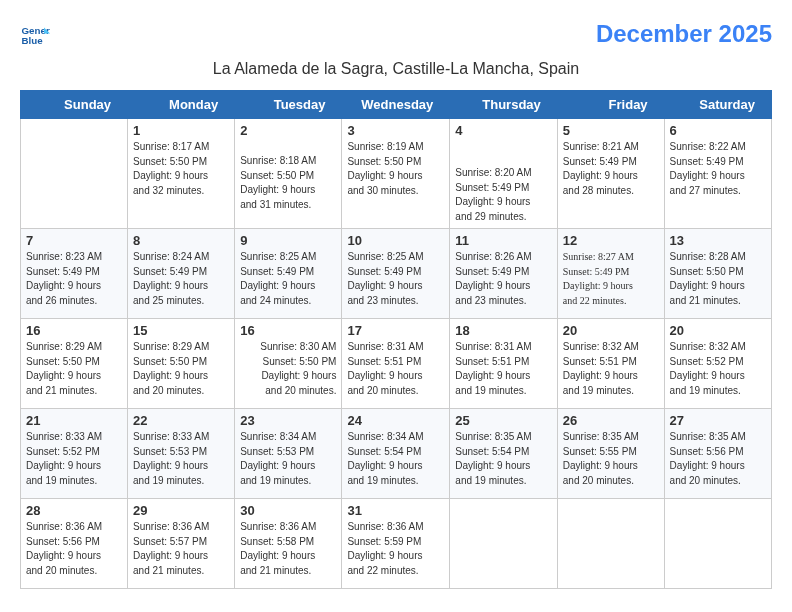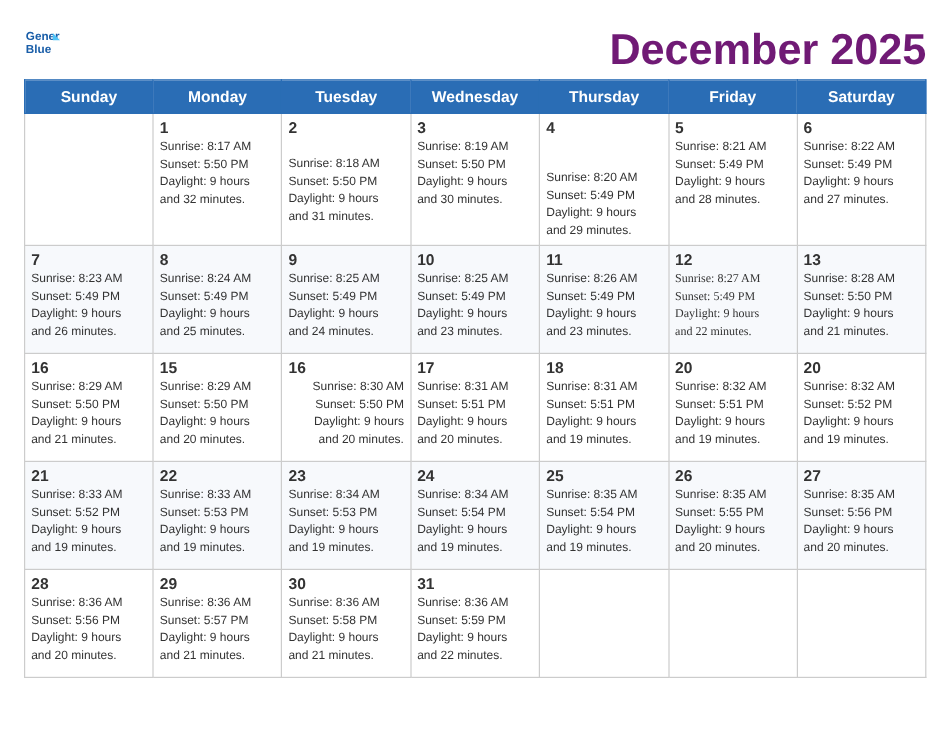--- a/index.html
+++ b/index.html
@@ -18,40 +18,40 @@
     .logo-icon {
       width: 30px;
       height: 30px;
       margin-right: 4px;
     }
     .title-section {
       text-align: right;
       margin-bottom: 4px;
     }
     .month-title {
-      font-size: 36px;
+      font-size: 24px;
       font-weight: bold;
-      color: #701a75;
+      color: #3b82f6;
     }
     .location-title {
       font-size: 16px;
       color: #333;
       margin-bottom: 12px;
       text-align: center;
     }
     .calendar-table {
       width: 100%;
       border-collapse: collapse;
       font-size: 11px;
     }
     .calendar-table thead tr th {
       background-color: #2a6db5;
       color: white;
-      padding: 6px 4px;
-      text-align: center;
+      padding: 6px 16px;
+      text-align: right;
       font-size: 13px;
       font-weight: bold;
       border: 1px solid #2a6db5;
     }
     .calendar-table tbody tr td {
       border: 1px solid #ccc;
       vertical-align: top;
       padding: 4px 5px;
       height: 90px;
       width: 108px;
@@ -91,20 +91,21 @@
       <svg class="logo-icon" viewBox="0 0 40 40" xmlns="http://www.w3.org/2000/svg">
         <text x="2" y="18" font-size="13" font-weight="bold" fill="#1a5ea8">General</text>
         <text x="2" y="32" font-size="13" font-weight="bold" fill="#1a5ea8">Blue</text>
         <polygon points="32,10 40,18 32,18" fill="#4fc3f7"></polygon>
       </svg>
     </div>
     <div class="title-section">
       <div class="month-title">December 2025</div>
     </div>
   </div>
+  <div class="location-title">La Alameda de la Sagra, Castille-La Mancha, Spain</div>
 
   <table class="calendar-table">
     <thead>
       <tr>
       <th>Sunday</th>
           <th>Monday</th>
           <th>Tuesday</th>
           <th>Wednesday</th>
           <th>Thursday</th>
           <th>Friday</th>

